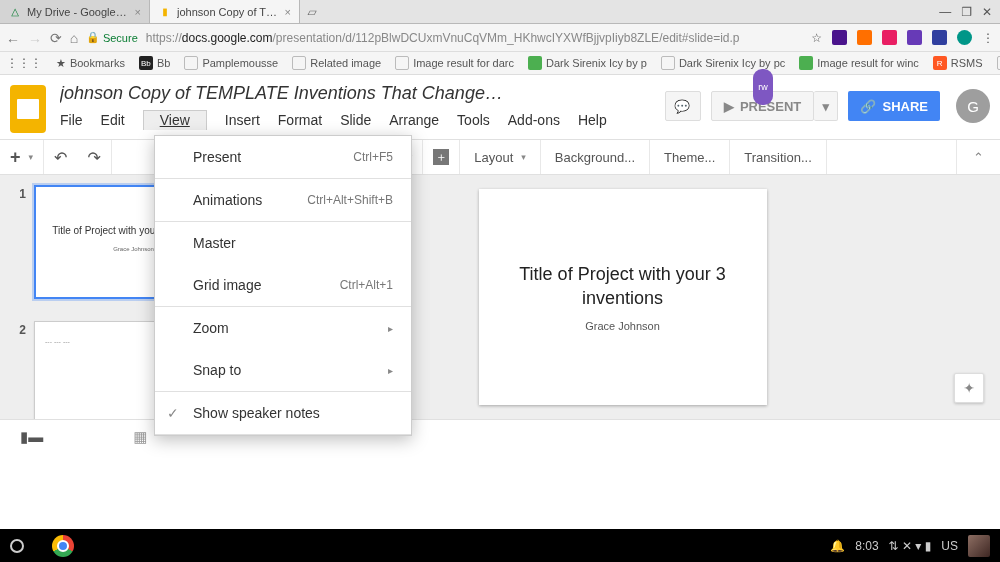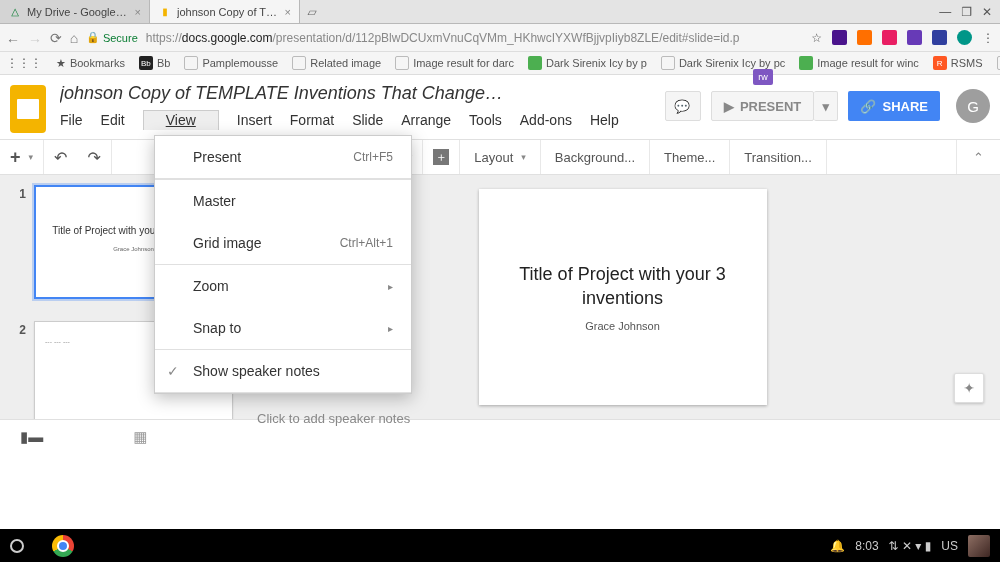--- a/index.html
+++ b/index.html
@@ -28,30 +28,30 @@
 .bm-icon { width: 14px; height: 14px; display: inline-flex; align-items: center; justify-content: center; border: 1px solid #bbb; border-radius: 2px; font-size: 8px; color: #888; }
 
 
 .app-header { display: flex; align-items: flex-start; padding: 6px 10px 0 10px; gap: 14px; height: 64px; }
 .slides-logo { width: 36px; height: 48px; background: #f4b400; border-radius: 4px; position: relative; margin-top: 4px; }
 .slides-logo::after { content: ""; position: absolute; left: 7px; right: 7px; top: 14px; bottom: 14px; background: #fff; border-radius: 1px; }
 .doc-meta { flex: 1; min-width: 0; }
 .doc-title { font-size: 18px; color: #333; white-space: nowrap; overflow: hidden; text-overflow: ellipsis; padding: 2px 0 4px 0; font-style: italic; }
 .menubar { display: flex; gap: 18px; font-size: 14px; color: #333; padding-top: 2px; }
 .menubar .menu-item { cursor: pointer; padding: 2px 0; }
-.menubar .menu-item.active { background: #eee; border: 1px solid #ccc; padding: 1px 22px; border-bottom: none; text-decoration: underline; }
+.menubar .menu-item.active { background: #eee; border: 1px solid #ccc; padding: 1px 16px; border-bottom: none; text-decoration: underline; }
 
 .header-right { display: flex; align-items: center; gap: 10px; padding-top: 8px; }
 .btn { display: flex; align-items: center; gap: 6px; height: 30px; padding: 0 12px; font-size: 13px; font-weight: bold; border-radius: 2px; cursor: pointer; }
 .btn-comments { background: #f5f5f5; border: 1px solid #ddd; color: #888; width: 36px; justify-content: center; }
 .btn-present { background: #f5f5f5; border: 1px solid #ddd; color: #888; }
 .btn-present-dd { background: #f5f5f5; border: 1px solid #ddd; border-left: none; color: #888; width: 24px; padding: 0; justify-content: center; }
 .btn-share { background: #4285f4; color: #fff; border: none; }
 .avatar { width: 34px; height: 34px; border-radius: 50%; background: #9e9e9e; color: #fff; display: flex; align-items: center; justify-content: center; font-size: 15px; margin-left: 6px; }
-.rw-badge { position: absolute; width: 20px; height: 16px; background: #7e57c2; border-radius: 2px; color: #fff; font-size: 9px; display: flex; align-items: center; justify-content: center; }
+.rw-badge { position: absolute; width: 20px; height: 36px; background: #7e57c2; border-radius: 9px; color: #fff; font-size: 9px; display: flex; align-items: center; justify-content: center; }
 
 
 .toolbar { height: 36px; border-top: 1px solid #e0e0e0; border-bottom: 1px solid #e0e0e0; display: flex; align-items: stretch; font-size: 13px; color: #555; }
 .tb-btn { display: flex; align-items: center; justify-content: center; padding: 0 10px; border-right: 1px solid #e8e8e8; cursor: pointer; gap: 4px; }
 .tb-btn.wide { padding: 0 14px; }
 .tb-dd::after { content: "▾"; font-size: 9px; margin-left: 4px; color: #888; }
 .tb-spacer { flex: 1; }
 .tb-collapse { padding: 0 16px; display: flex; align-items: center; color: #888; border-left: 1px solid #e8e8e8; }
 
 
@@ -296,20 +296,24 @@
   <span class="view-icon" style="color:#999">▦</span>
 </div>
 </div>
 
 <div class="dropdown">
   <div class="dd-item">
       <span class="dd-label">Present</span>
       <span class="dd-shortcut">Ctrl+F5</span>
     </div>
   <div class="dd-sep"></div>
+  <div class="dd-item">
+      <span class="dd-label">Animations</span>
+      <span class="dd-shortcut">Ctrl+Alt+Shift+B</span>
+    </div>
   <div class="dd-sep"></div>
   <div class="dd-item">
       <span class="dd-label">Master</span>
     </div>
   <div class="dd-item">
       <span class="dd-label">Grid image</span>
       <span class="dd-shortcut">Ctrl+Alt+1</span>
     </div>
   <div class="dd-sep"></div>
   <div class="dd-item">

